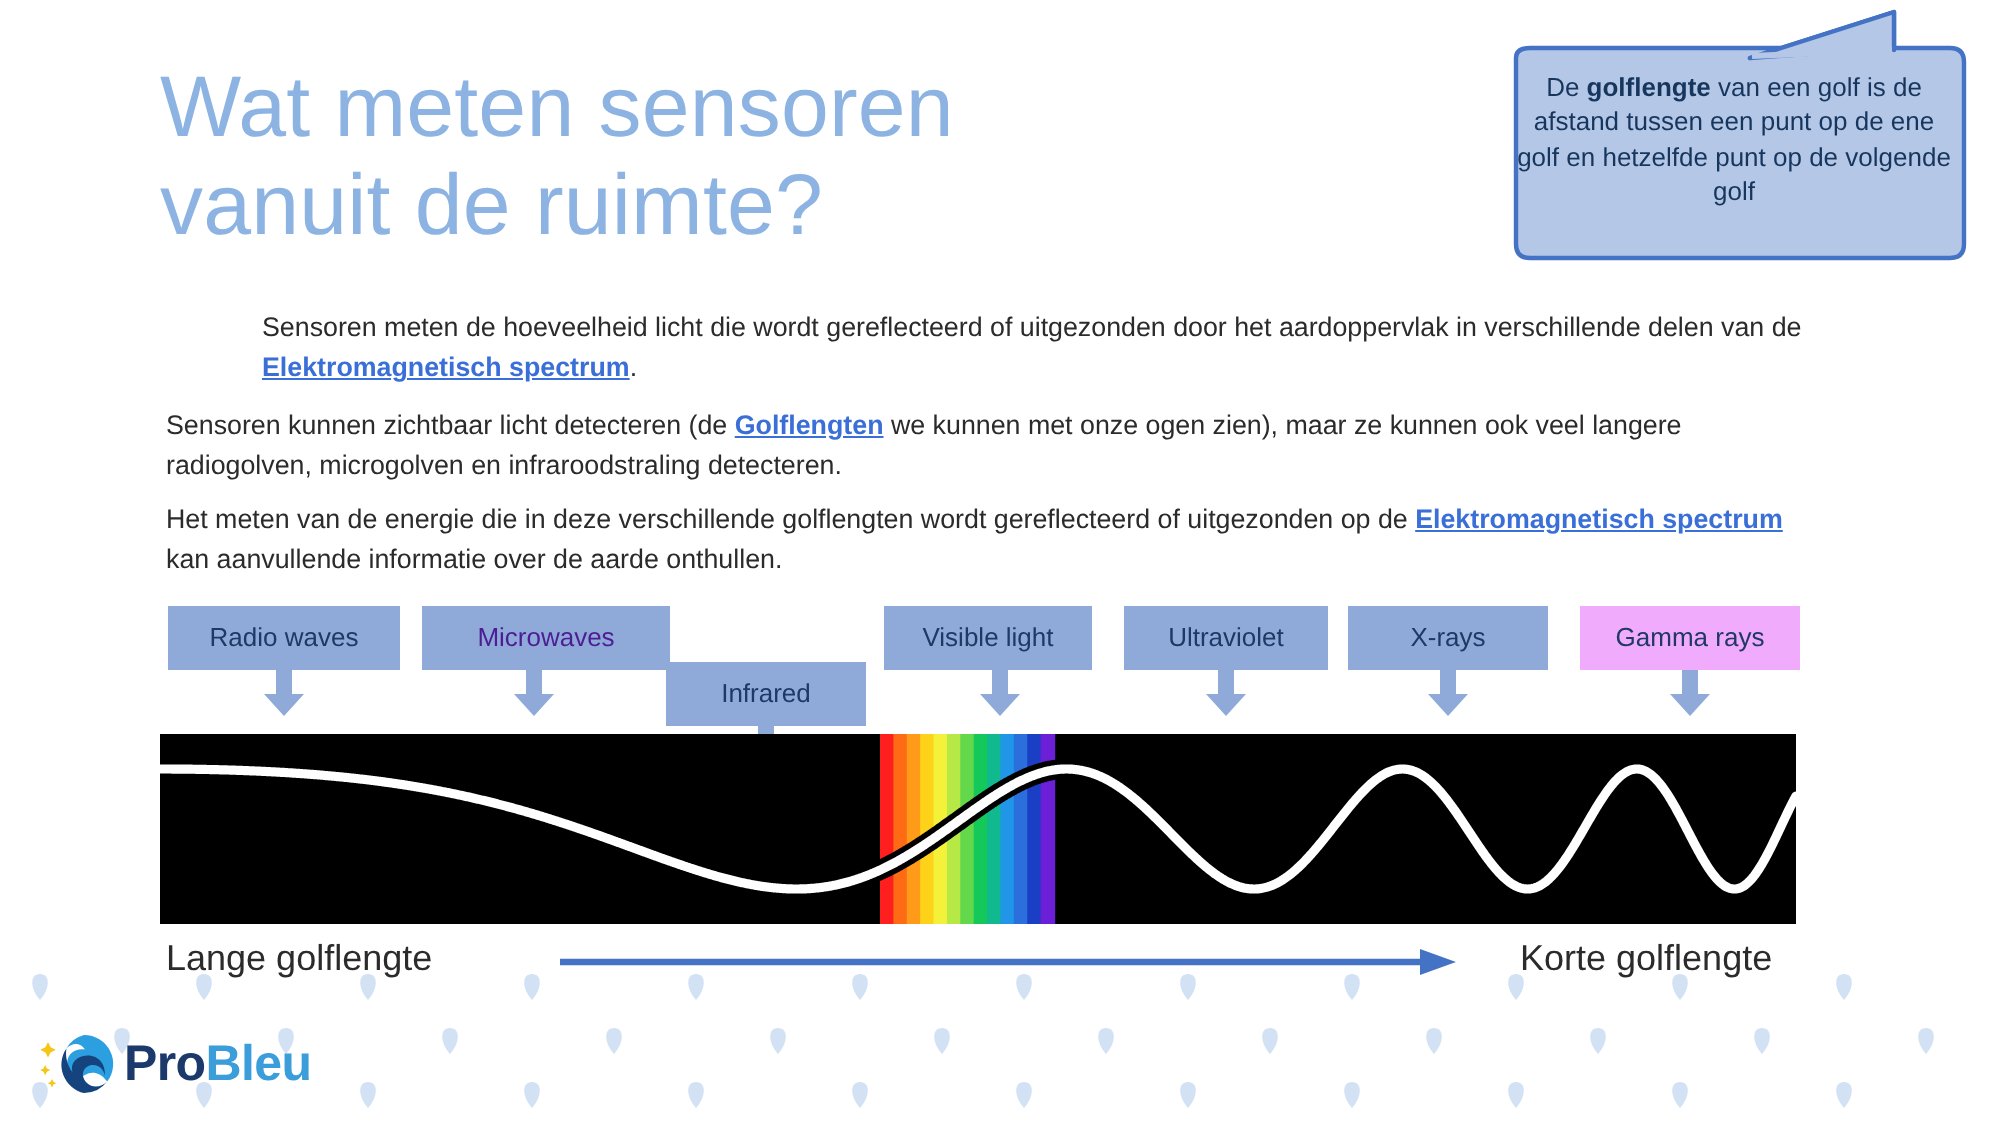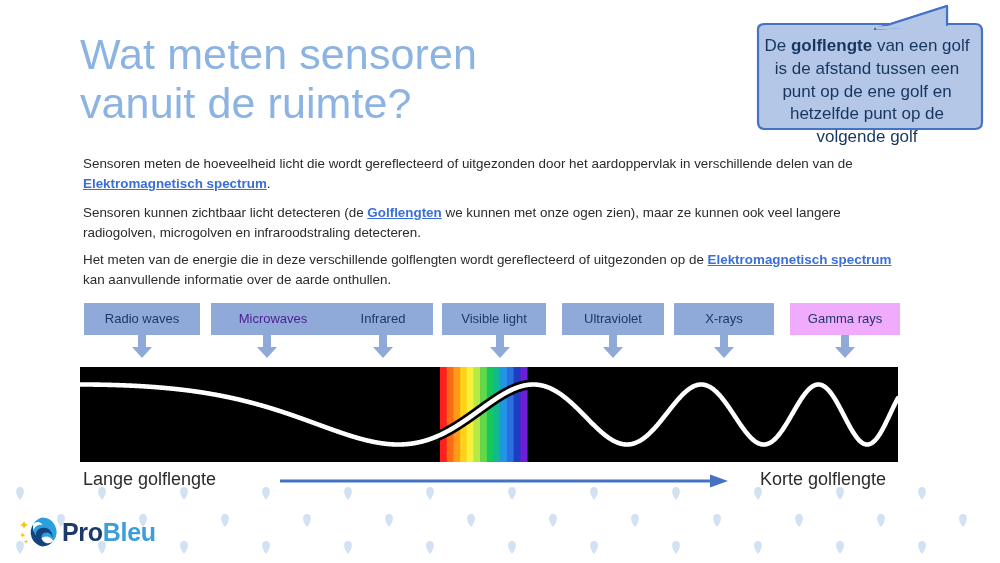--- a/index.html
+++ b/index.html
@@ -18,30 +18,30 @@
     position:absolute;left:80px;top:30px;width:600px;
     font-size:43px;line-height:1.14;font-weight:400;color:#8cb3e2;
     letter-spacing:0.1px;white-space:pre-line;
   }
 
   
   #bubble-wrap{position:absolute;left:742px;top:2px;width:250px;height:136px;}
   #bubble-svg{position:absolute;left:0;top:0;}
   #bubble-text{
     position:absolute;left:14px;top:33px;width:222px;
-    text-align:center;font-size:17px;line-height:1.34;color:#17365d;
+    text-align:center;font-size:13px;line-height:1.34;color:#17365d;
   }
   #bubble-text b{font-weight:700;}
 
   
   .para{
     position:absolute;left:83px;width:824px;
     font-size:13.4px;line-height:1.52;color:#2b2b2b;
   }
-  #para1{top:154px;}
+  #para1{top:154px;margin-left:48px;}
   #para2{top:203px;}
   #para3{top:250px;}
   .lnk{color:#3a6fd8;font-weight:700;}
 
   
   #bands{position:absolute;left:0;top:303px;width:1000px;height:58px;}
   .band{position:absolute;top:0;}
   .band .box{
     background:#8faad8;color:#1f3864;
     font-size:13px;height:32px;line-height:32px;text-align:center;
@@ -150,21 +150,21 @@
         <svg class="arrow" width="22" height="24" viewBox="0 0 22 24">
           <polygon points="7,0 15,0 15,12 21,12 11,23 1,12 7,12" fill="#8faad8"></polygon>
         </svg>
       </div>
       <div class="band" style="left: 211px; width: 112px;">
         <div class="box" style="width: 124px; background: rgb(143, 170, 216); color: #4c1d95;">Microwaves</div>
         <svg class="arrow" width="22" height="24" viewBox="0 0 22 24">
           <polygon points="7,0 15,0 15,12 21,12 11,23 1,12 7,12" fill="#8faad8"></polygon>
         </svg>
       </div>
-      <div class="band" style="left: 333px; width: 100px;">
+      <div class="band" style="left: 333px; width: 100px; margin-top: 28px;">
         <div class="box" style="width: 100px; background: rgb(143, 170, 216); color: rgb(31, 56, 100);">Infrared</div>
         <svg class="arrow" width="22" height="24" viewBox="0 0 22 24">
           <polygon points="7,0 15,0 15,12 21,12 11,23 1,12 7,12" fill="#8faad8"></polygon>
         </svg>
       </div>
       <div class="band" style="left: 442px; width: 115px;">
         <div class="box" style="width: 104px; background: rgb(143, 170, 216); color: rgb(31, 56, 100);">Visible light</div>
         <svg class="arrow" width="22" height="24" viewBox="0 0 22 24">
           <polygon points="7,0 15,0 15,12 21,12 11,23 1,12 7,12" fill="#8faad8"></polygon>
         </svg>

